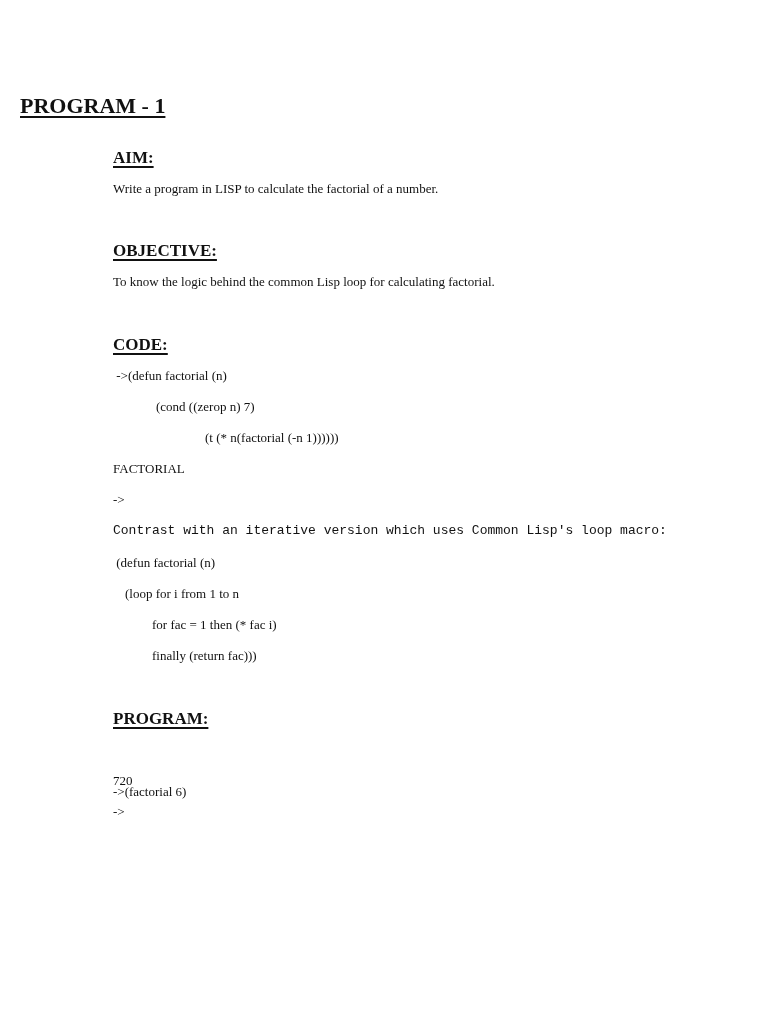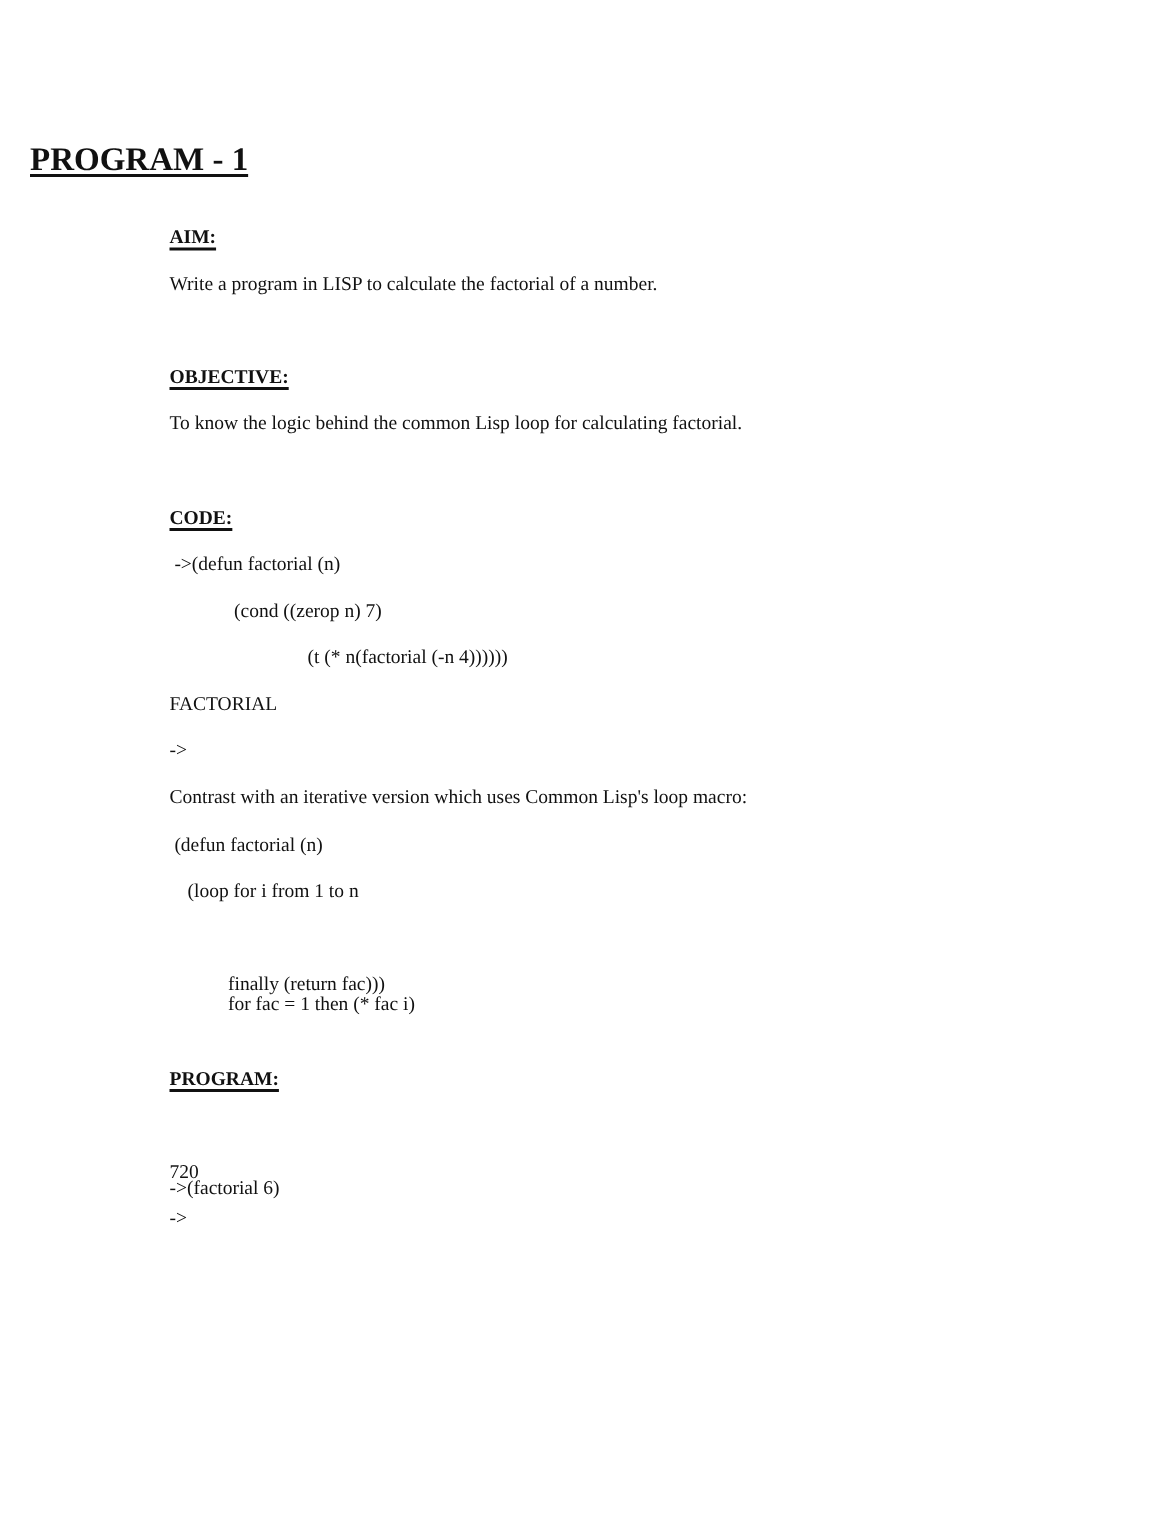--- a/index.html
+++ b/index.html
@@ -13,21 +13,21 @@
     font-size: 13px; line-height: 20px;
   }
   .title {
     position: absolute; left: 0; width: 768px; top: 93px;
     text-align: left; font-size: 22px; font-weight: bold;
     line-height: 26px;
     padding-left: 20px;
   }
   .title span { text-decoration: underline; text-underline-offset: 3px; text-decoration-thickness: 2px; }
   .heading {
-    position: absolute; left: 113px; font-size: 13px; font-weight: bold;
+    position: absolute; left: 113px; font-size: 17px; font-weight: bold;
     text-decoration: underline; text-underline-offset: 3px; text-decoration-thickness: 2px;
     line-height: 20px;
   }
 </style>
 </head>
 <body>
 
 <div>
 
   <div class="title">
@@ -36,27 +36,27 @@
 
   <div class="heading" style="top:148px;">AIM:</div>
   <div class="line" style="left:113px; top:179px;">Write a program in LISP to calculate the factorial of a number.</div>
 
   <div class="heading" style="top:241px;">OBJECTIVE:</div>
   <div class="line" style="left:113px; top:272px;">To know the logic behind the common Lisp loop for calculating factorial.</div>
 
   <div class="heading" style="top:335px;">CODE:</div>
   <div class="line" style="left:113px; top:366px;"> -&gt;(defun factorial (n)</div>
   <div class="line" style="left:156px; top:397px;">(cond ((zerop n) 7)</div>
-  <div class="line" style="left:205px; top:428px;">(t (* n(factorial (-n 4))))))</div>
+  <div class="line" style="left:205px; top:428px;">(t (* n(factorial (-n 1))))))</div>
   <div class="line" style="left:113px; top:459px;">FACTORIAL</div>
   <div class="line" style="left:113px; top:490px;">-&gt;</div>
-  <div class="line" style="left:113px; top:521px;">Contrast with an iterative version which uses Common Lisp's loop macro:</div>
+  <div class="line" style="left:113px; top:521px;font-family:Liberation Mono, monospace;">Contrast with an iterative version which uses Common Lisp's loop macro:</div>
   <div class="line" style="left:113px; top:553px;"> (defun factorial (n)</div>
   <div class="line" style="left:125px; top:584px;">(loop for i from 1 to n</div>
-  <div class="line" style="left:152px; top:615px;margin-top:44px;">for fac = 1 then (* fac i)</div>
+  <div class="line" style="left:152px; top:615px;">for fac = 1 then (* fac i)</div>
   <div class="line" style="left:152px; top:646px;">finally (return fac)))</div>
 
   <div class="heading" style="top:709px;">PROGRAM:</div>
   <div class="line" style="left:113px; top:740px;margin-top:42px;">-&gt;(factorial 6)</div>
   <div class="line" style="left:113px; top:771px;">720</div>
   <div class="line" style="left:113px; top:802px;">-&gt;</div>
 
 </div>
 
 </body></html>

